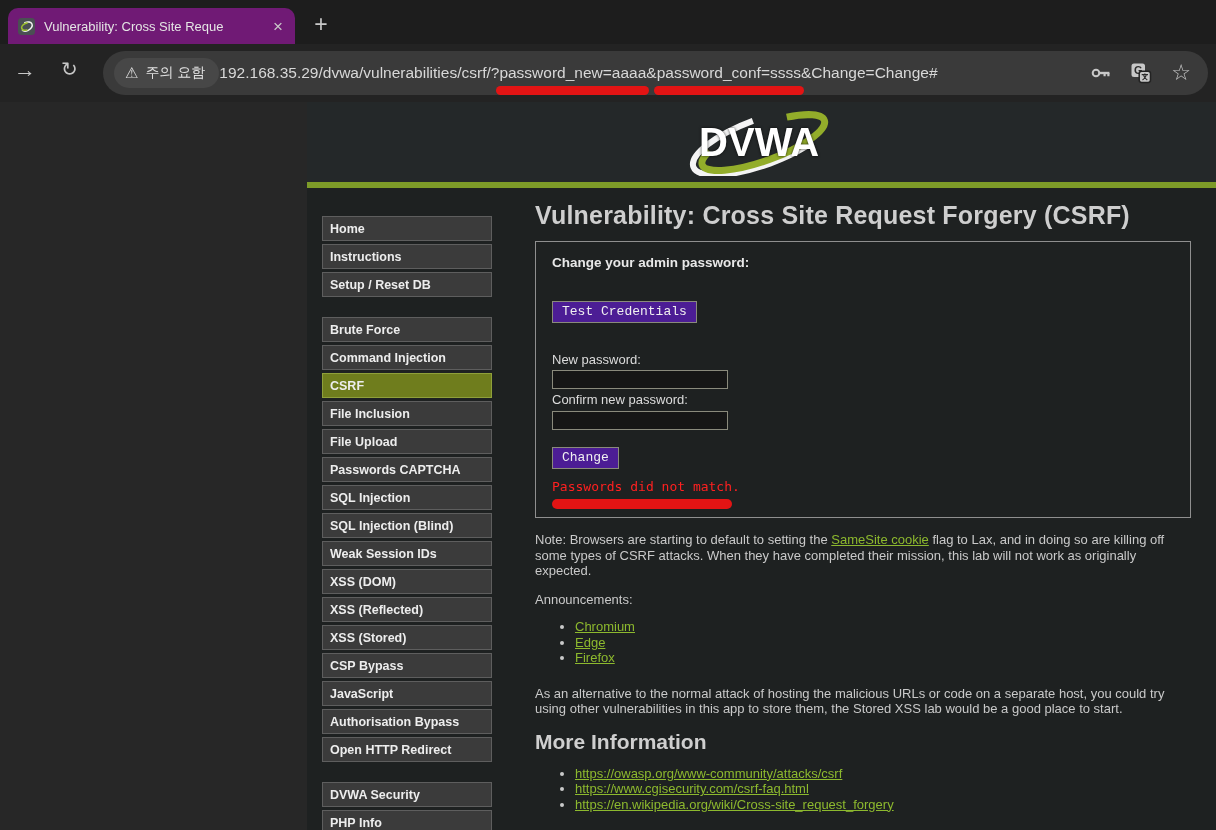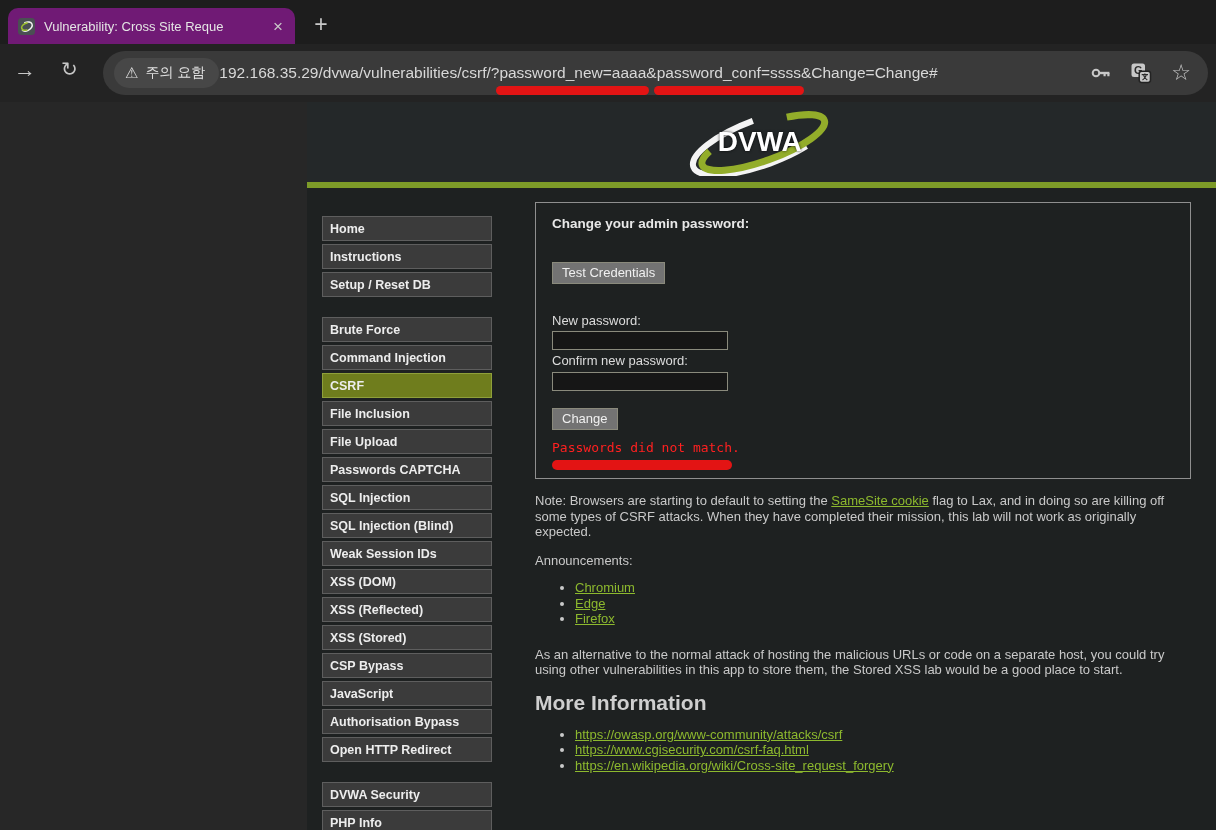--- a/index.html
+++ b/index.html
@@ -47,43 +47,43 @@
   .star-glyph { font-size:22px; color:#c8c8c8; line-height:1; }
 
   
   .page { position:absolute; top:102px; left:0; right:0; bottom:0; background:#272727; }
   .dvwa { position:absolute; left:307px; top:0; right:0; bottom:0; background:#1e2121; }
   .dvwa-header { height:80px; background:#242829; display:flex; align-items:center; justify-content:center; }
   .logo { position:relative; width:170px; height:68px; }
   .logo-swirl { position:absolute; left:0; top:0; }
   .logo-text {
     position:absolute; left:50%; top:50%; transform:translate(-52%,-50%);
-    color:#fff; font-size:28px; font-weight:bold; letter-spacing:0px;
+    color:#fff; font-size:40px; font-weight:bold; letter-spacing:0px;
     text-shadow:0 0 3px rgba(0,0,0,.8);
   }
   .greenline { height:6px; background:#7d9b28; }
 
   .dvwa-body { display:flex; align-items:flex-start; }
   .sidebar { flex:none; width:170px; margin:28px 0 0 15px; }
   .menu-group { margin-bottom:20px; }
   .menu-btn {
     height:25px; background:#3b3b3b; border:1px solid #5e5e5e; margin-bottom:3px;
     display:flex; align-items:center; padding-left:7px; cursor:default;
   }
   .menu-btn span { color:#ededed; font-size:12.5px; font-weight:bold; }
   .menu-btn.active { background:#6f7d1d; border-color:#8fa03a; }
 
   .main { margin:14px 0 0 43px; width:656px; color:#c9c9c9; font-size:13px; line-height:15.5px; }
   .page-title { margin:0 0 13px 0; font-size:25px; line-height:26px; font-weight:bold; color:#cecece; letter-spacing:.2px; }
 
   .vulnbox { border:1px solid #8f8f8f; padding:13px 16px 8px 16px; }
   .form-caption { font-size:13.5px; font-weight:bold; color:#e8e8e8; }
   .btn {
-    display:inline-block; background:#737373; border:1px solid #8a8a7c; color:#f0f0f0;
-    font-size:13px; padding:2px 9px 3px 9px; font-family:Liberation Sans, sans-serif;
+    display:inline-block; background:#4c1d95; border:1px solid #8a8a7c; color:#f0f0f0;
+    font-size:13px; padding:2px 9px 3px 9px; font-family:Liberation Mono, monospace;
   }
   .btn-testcreds { margin-top:30px; }
   .field-label { margin-top:29px; color:#dcdcdc; }
   .pw-input {
     display:block; width:176px; height:19px; margin-top:3px;
     background:#161616; border:1px solid #8a8a7c; color:#e0e0e0; padding:0 4px; font-size:12px;
   }
   .confirm-label { margin-top:3px; color:#dcdcdc; }
   .btn-change { margin-top:17px; }
   .error-text {
@@ -262,20 +262,21 @@
                 <span>PHP Info</span>
               </div>
 
               <div class="menu-btn">
                 <span>About</span>
               </div>
             </div>
         </div>
 
         <div class="main">
+          <h1 class="page-title">Vulnerability: Cross Site Request Forgery (CSRF)</h1>
 
           <div class="vulnbox">
             <div class="form-caption">Change your admin password:</div>
             <div><button class="btn btn-testcreds">Test Credentials</button></div>
             <div class="field-label">New password:</div>
             <input type="password" class="pw-input" style="">
             <div class="confirm-label">Confirm new password:</div>
             <input type="password" class="pw-input" style="">
             <div><button class="btn btn-change">Change</button></div>
             <pre class="error-text">Passwords did not match.</pre>

